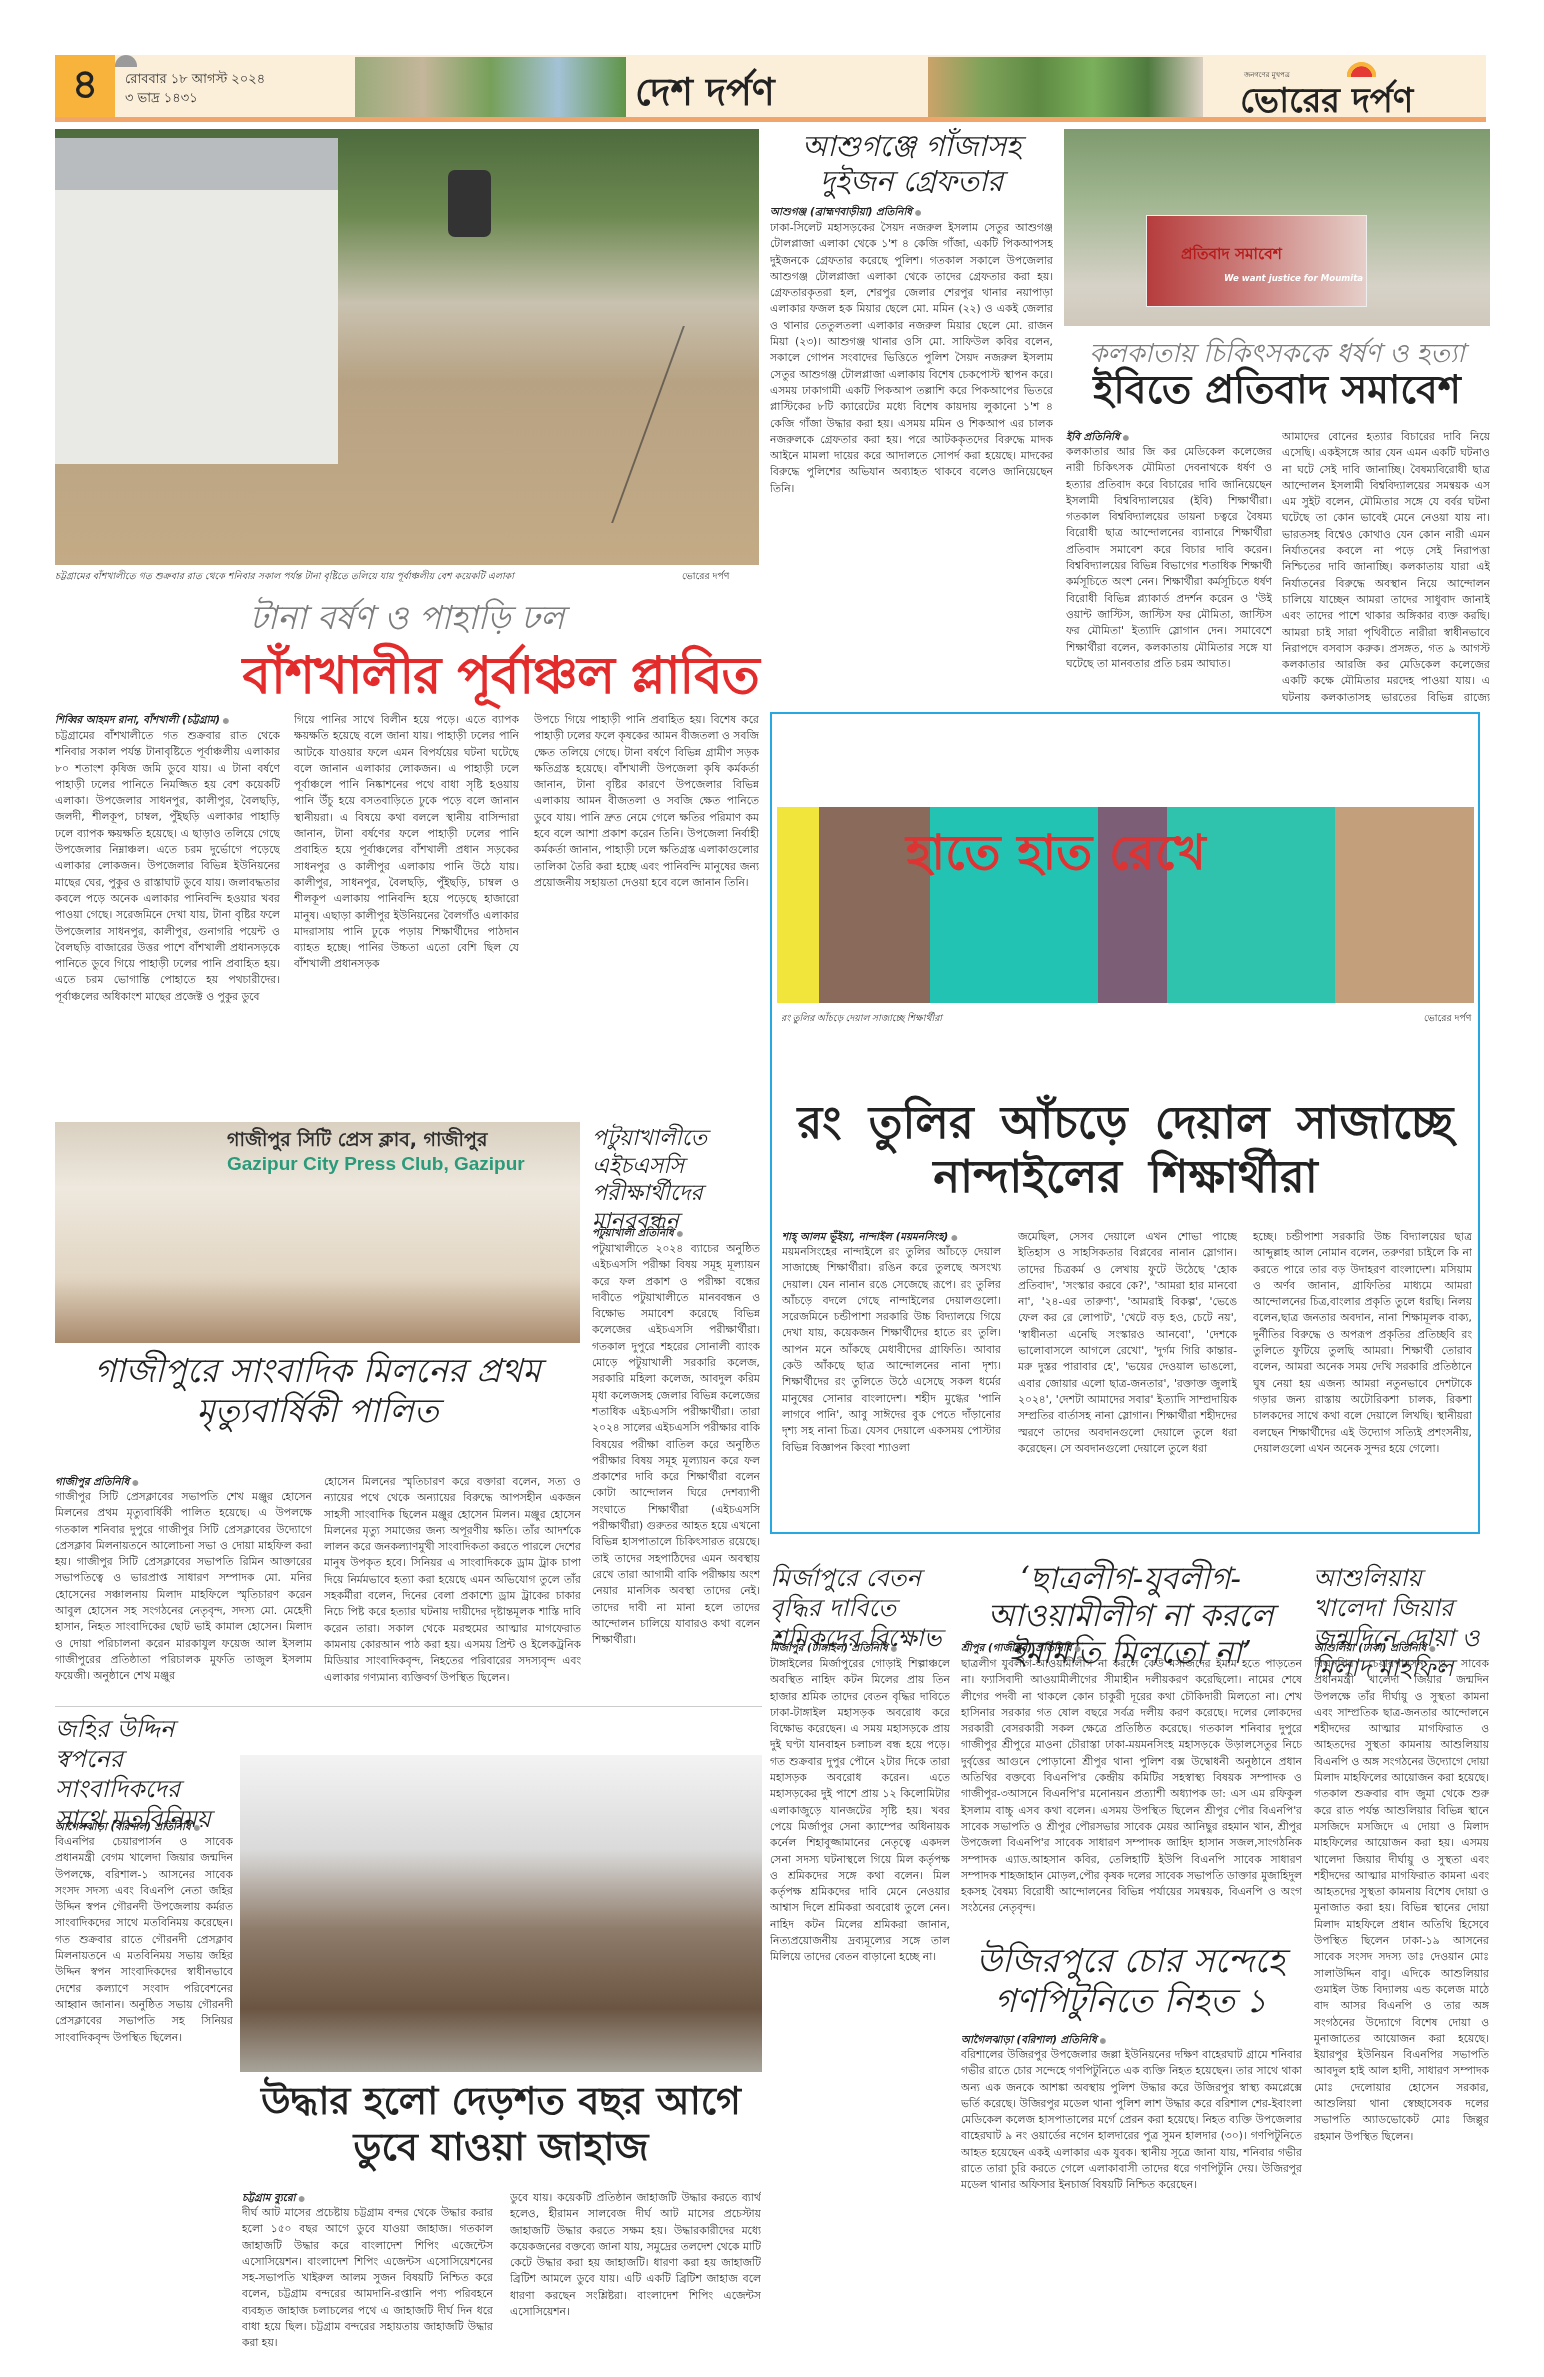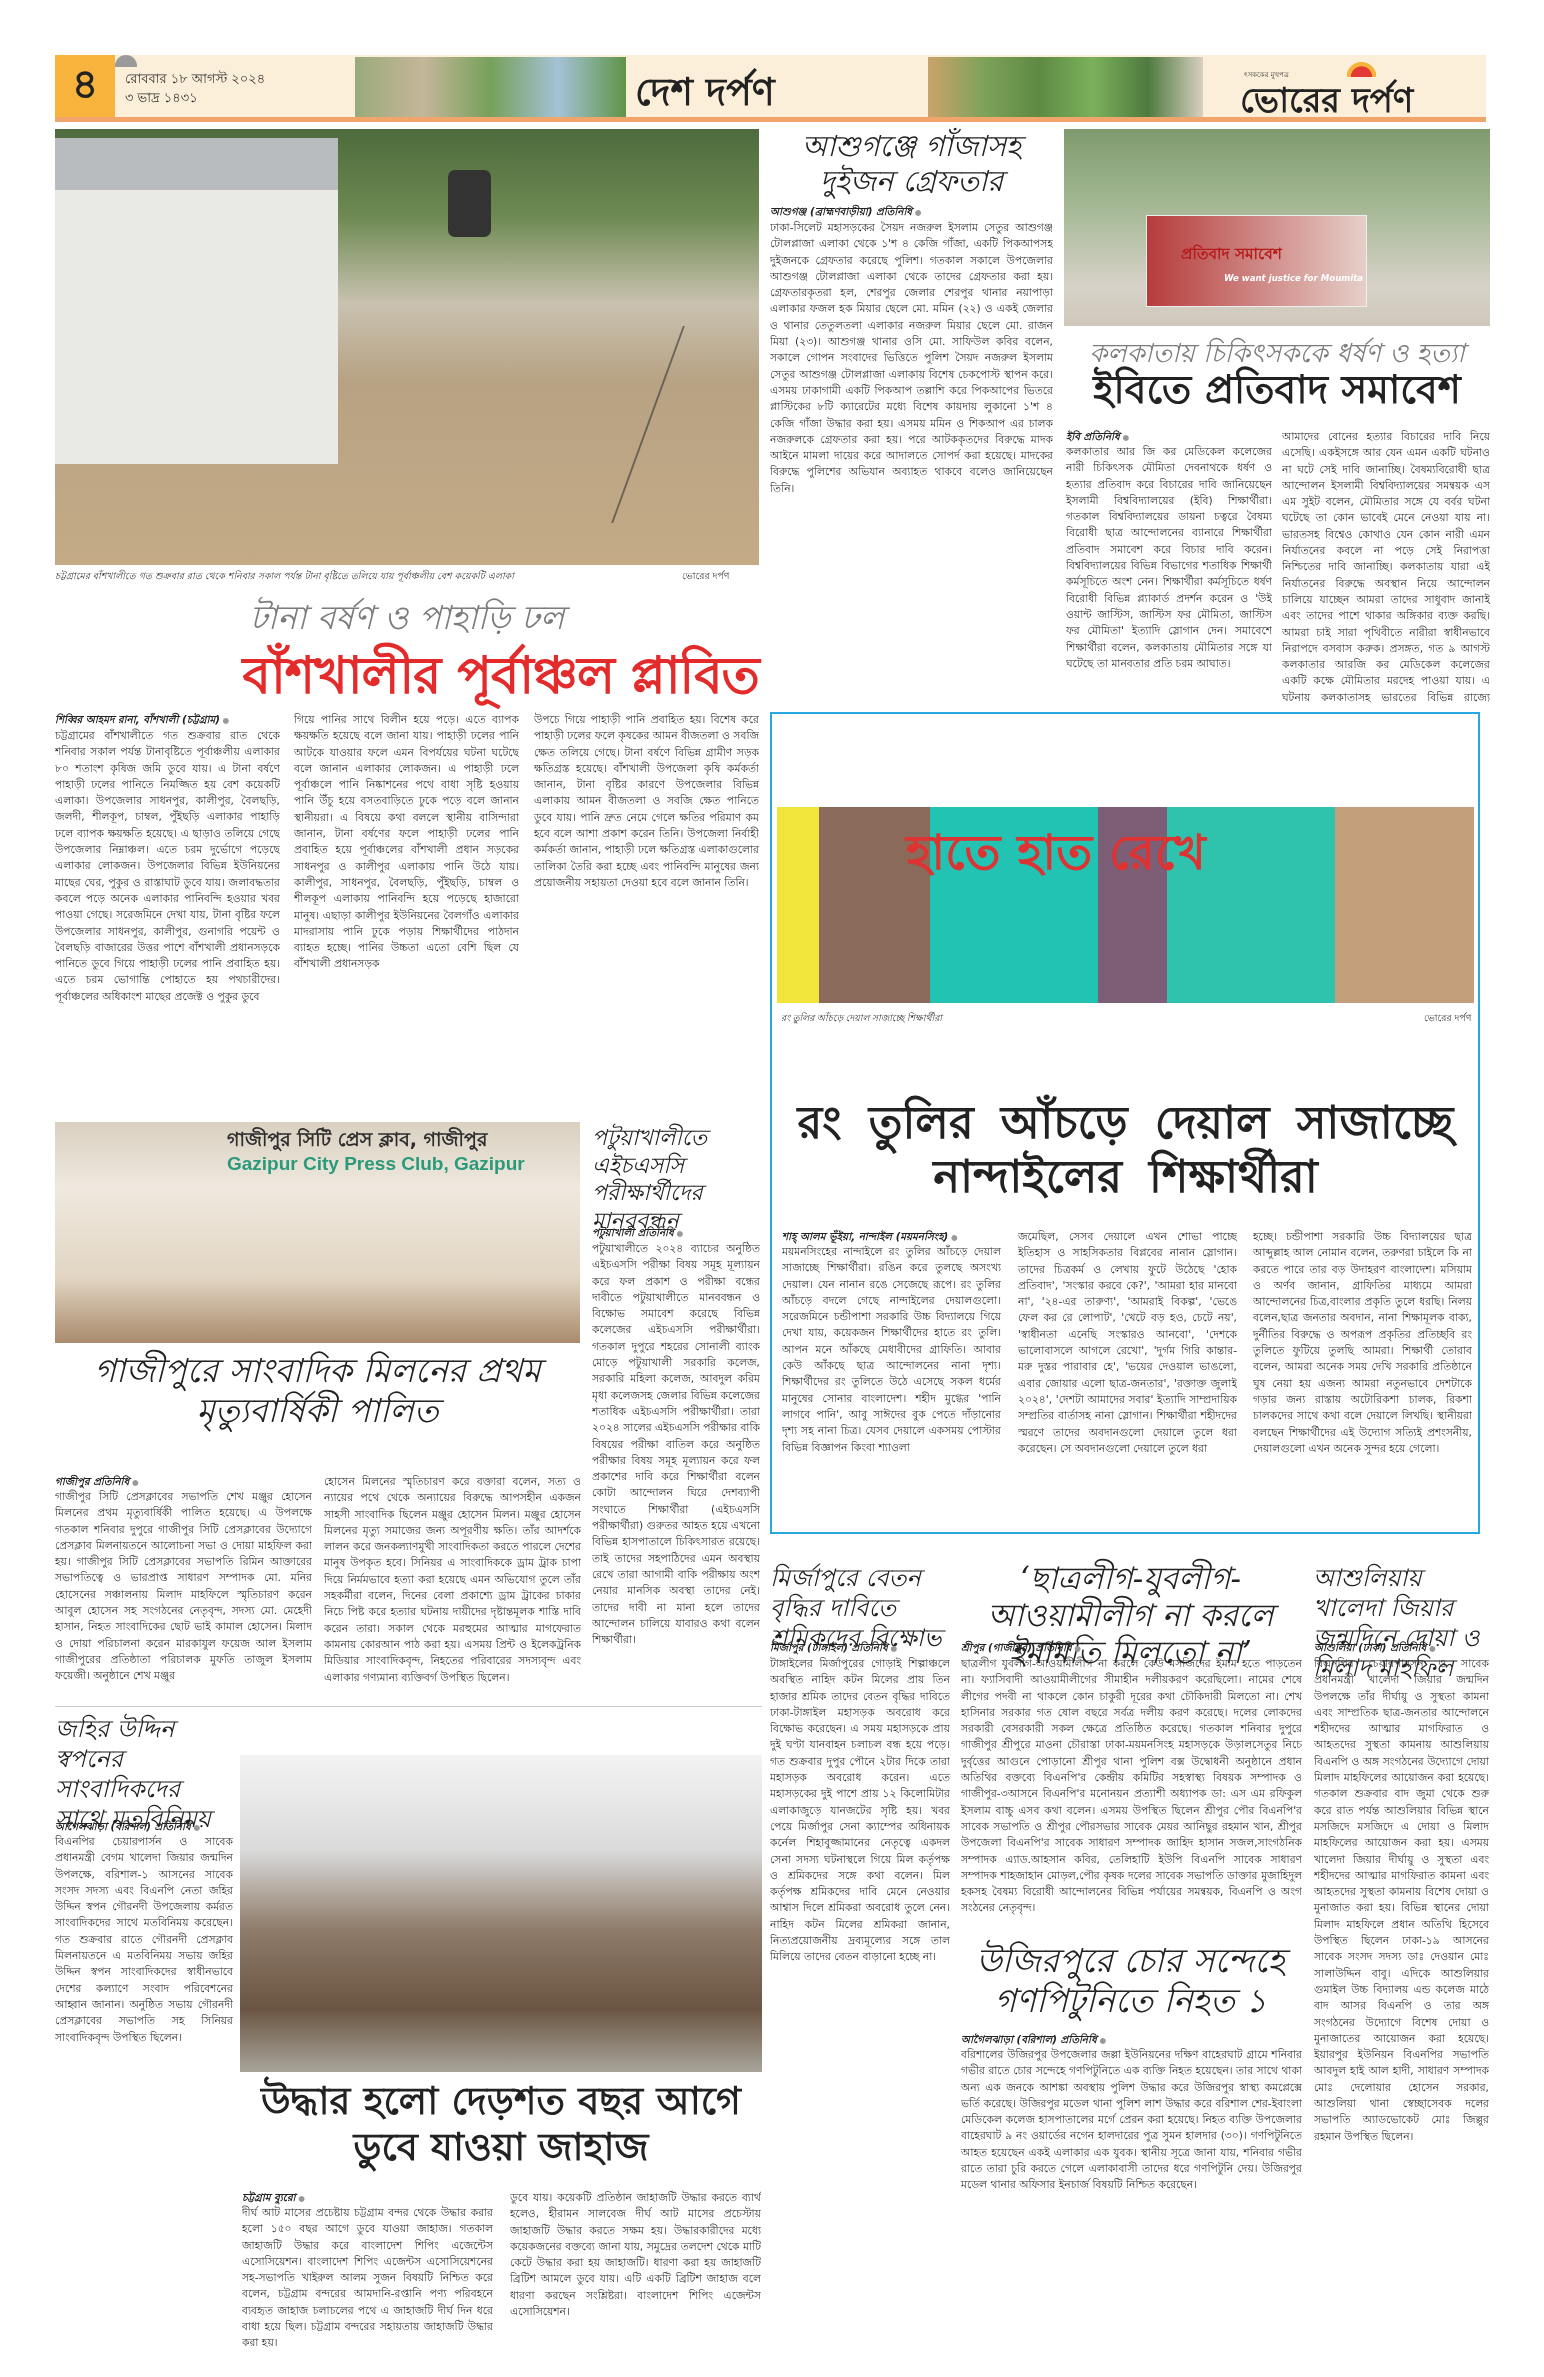--- a/index.html
+++ b/index.html
@@ -53,21 +53,21 @@
 <div class="abs pagenum">৪</div>
 <div class="abs tabcurl"></div>
 <div class="abs date">
   <div>রোববার ১৮ আগস্ট ২০২৪</div>
   <div>৩ ভাদ্র ১৪৩১</div>
 </div>
 <div class="abs hdrimg photo" style="left:355px;width:271px;background:linear-gradient(90deg,#9aaa7a,#c4b69a,#76a05a,#a4c2d6,#5f9447);"></div>
 <div class="abs sect-title">দেশ দর্পণ</div>
 <div class="abs hdrimg photo" style="left:928px;width:275px;background:linear-gradient(90deg,#caa36a,#7fa25a,#5e8a43,#7bb05b,#4f7a3f,#d9cfc1);"></div>
 <div class="abs sun"></div>
-<div class="abs brand-tag">ৎসককের মুখপত্র</div>
+<div class="abs brand-tag">জনগণের মুখপত্র</div>
 <div class="abs brand">ভোরের দর্পণ</div>
 
 <div class="abs photo flood">
   <div class="house"></div>
   <div class="tank"></div>
   <div class="net"></div>
 </div>
 <div class="abs cap" style="left:55px;top:569px;width:601px;">চট্টগ্রামের বাঁশখালীতে গত শুক্রবার রাত থেকে শনিবার সকাল পর্যন্ত টানা বৃষ্টিতে তলিয়ে যায় পূর্বাঞ্চলীয় বেশ কয়েকটি এলাকা</div>
 <div class="abs credit" style="left:682px;top:569px;">ভোরের দর্পণ</div>
 <div class="abs kicker" style="left:55px;top:592px;width:704px;">টানা বর্ষণ ও পাহাড়ি ঢল</div>

